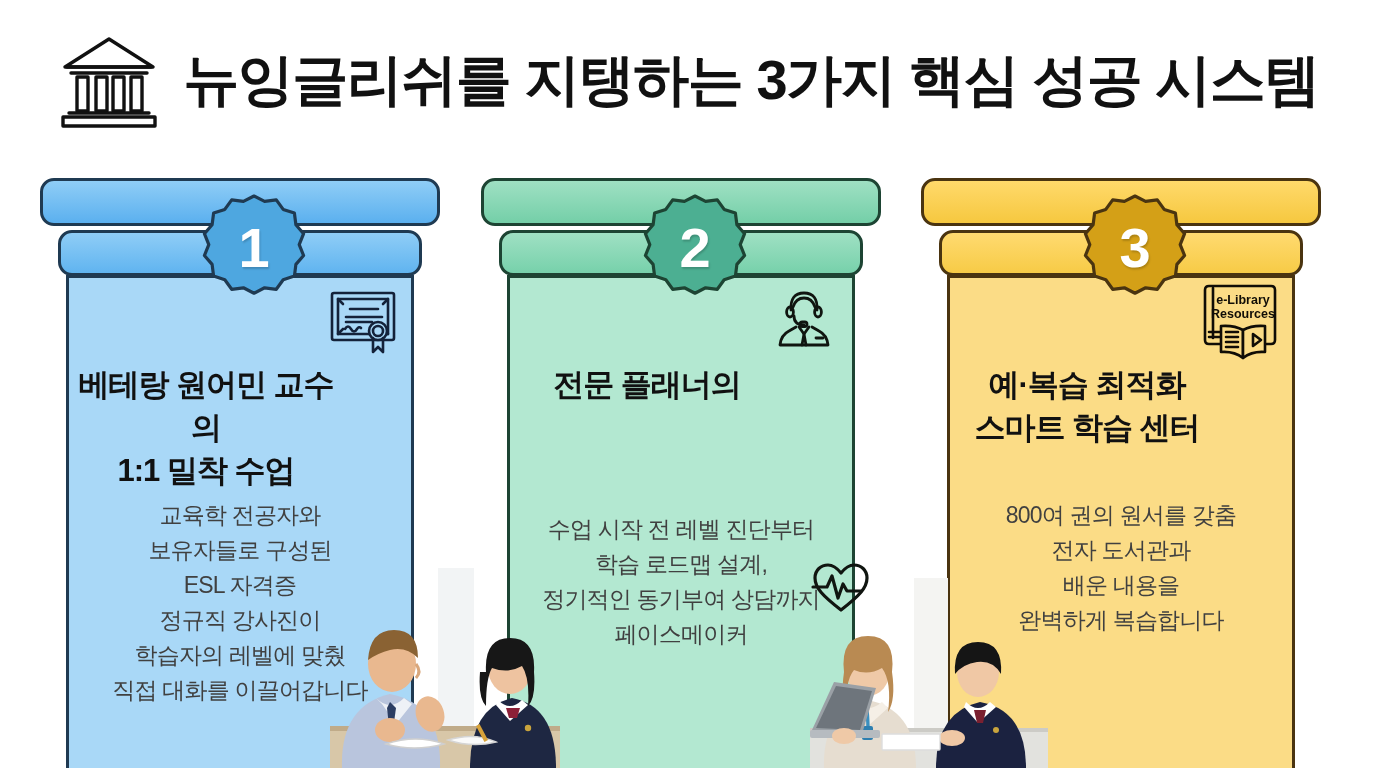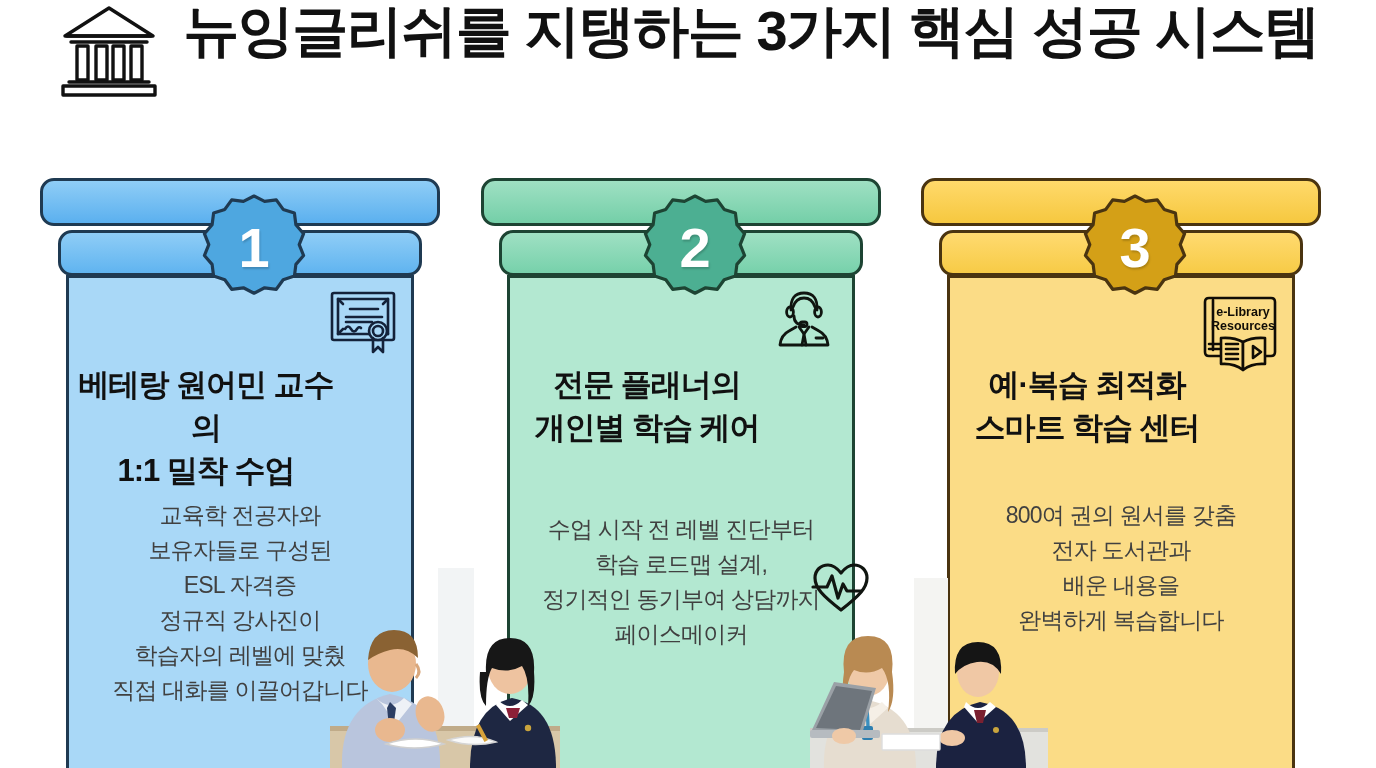--- a/index.html
+++ b/index.html
@@ -16,20 +16,21 @@
     position: relative;
   }
 
   
   .header {
     position: absolute;
     left: 0; top: 0;
     width: 1376px;
     height: 160px;
     display: flex;
+    align-items: center;
     justify-content: center;
     gap: 22px;
   }
   .bank-icon {
     width: 104px;
     height: 96px;
     flex: 0 0 auto;
     margin-top: 2px;
   }
   .page-title {
@@ -155,21 +156,21 @@
   }
 
   
   .corner-icon {
     position: absolute;
     right: 42px; top: 108px;
     width: 70px;
     height: 70px;
     z-index: 5;
   }
-  .c3 .corner-icon { right: 34px; top: 116px; width: 90px; height: 80px; }
+  .c3 .corner-icon { right: 34px; top: 104px; width: 90px; height: 80px; }
   .corner-icon svg { display: block; width: 100%; height: 100%; }
 
   
   .card-heading {
     position: absolute;
     left: 30px;
     top: 186px;
     width: 272px;
     text-align: center;
     font-size: 31px;
@@ -318,21 +319,20 @@
           <path d="M27 41 L20 45 q-8 4 -9 14 L59 59 q-1 -10 -9 -14 L43 41"></path>
           <path d="M30 41 L35 48 L40 41"></path>
           <path d="M35 48 L33 59 M35 48 L37 59"></path>
           <path d="M47 52 H54"></path>
         </g>
       </svg>
     </span>
 
     <div class="card-heading">
       <div>전문 플래너의</div>
-      <div>개인별 학습 케어</div>
     </div>
 
     <span class="pulse-icon">
       <svg viewBox="0 0 60 56" xmlns="http://www.w3.org/2000/svg">
         <g fill="none" stroke="#101510" stroke-width="3.2" stroke-linejoin="round" stroke-linecap="round">
           <path d="M30 50 C12 36 4 28 4 18 C4 10 10 5 17 5 C22 5 26 8 30 13 C34 8 38 5 43 5 C50 5 56 10 56 18 C56 28 48 36 30 50 Z"></path>
           <path d="M2 27 H16 L21 16 L27 38 L32 24 L36 31 H50"></path>
         </g>
       </svg>
     </span>

